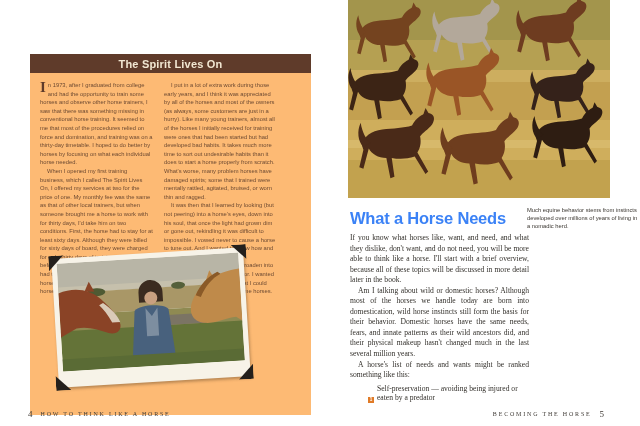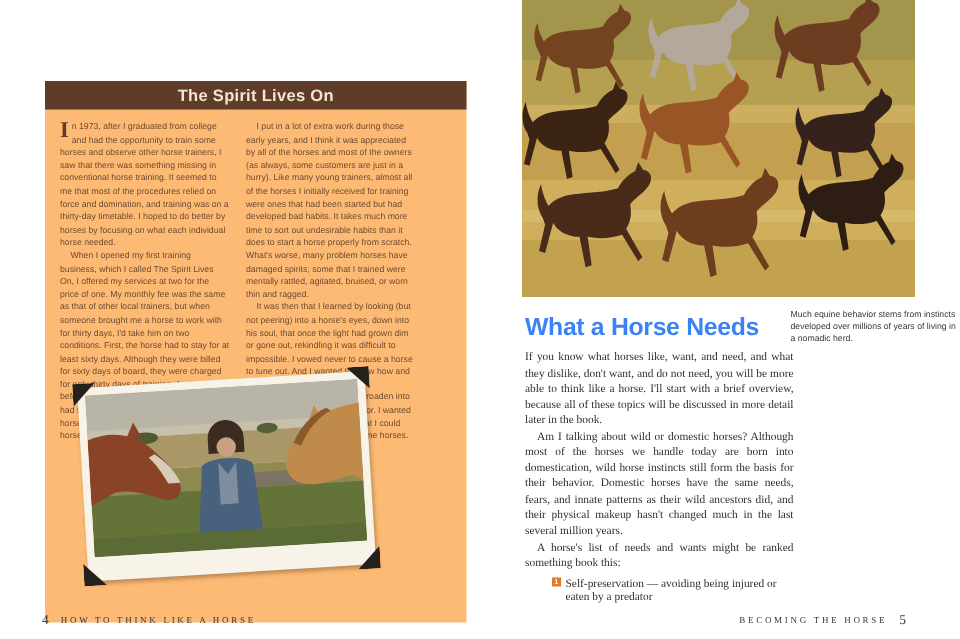--- a/index.html
+++ b/index.html
@@ -41,21 +41,21 @@
   .photo-caption{position:absolute;left:527px;top:206px;width:112px;
                  font-size:5.8px;line-height:8px;color:#3a3630;}
   .section-heading{position:absolute;left:350px;top:209px;
                    font-size:16.5px;font-weight:bold;color:#3b82f6;letter-spacing:-.2px;}
   .body-copy{position:absolute;left:350px;top:233px;width:179px;
              font-family:"Liberation Serif",serif;font-size:7.6px;line-height:10.55px;
              color:#33302b;text-align:justify;}
   .body-copy p{margin:0;}
   .body-copy p.indent{text-indent:8px;}
   .needs-list{margin:3px 0 0 18px;width:152px;}
-  .need-item{display:flex;align-items:flex-start;margin-bottom:1.5px;line-height:9.5px;text-align:left;}
+  .need-item{display:flex;align-items:flex-end;margin-bottom:1.5px;line-height:9.5px;text-align:left;}
   .num-badge{flex:0 0 auto;width:6px;height:6px;background:#e07b28;color:#fff;
              font-family:"Liberation Sans",sans-serif;font-size:4.5px;font-weight:bold;
              display:flex;align-items:center;justify-content:center;margin:1.5px 3px 0 0;}
   .need-text{flex:1;}
 </style>
 </head>
 <body>
 
 <div id="spread">
 
@@ -140,21 +140,21 @@
     </svg>
   </div>
 
   <div class="photo-caption">Much equine behavior stems from instincts developed over millions of years of living in a nomadic herd.</div>
 
   <div class="section-heading">What a Horse Needs</div>
 
   <div class="body-copy">
     <p>If you know what horses like, want, and need, and what they dislike, don't want, and do not need, you will be more able to think like a horse. I'll start with a brief overview, because all of these topics will be discussed in more detail later in the book.</p>
     <p class="indent">Am I talking about wild or domestic horses? Although most of the horses we handle today are born into domestication, wild horse instincts still form the basis for their behavior. Domestic horses have the same needs, fears, and innate patterns as their wild ancestors did, and their physical makeup hasn't changed much in the last several million years.</p>
-    <p class="indent">A horse's list of needs and wants might be ranked something book this:</p>
+    <p class="indent">A horse's list of needs and wants might be ranked something like this:</p>
     <div class="needs-list">
       <div class="need-item">
         <span class="num-badge">1</span>
         <span class="need-text">Self-preservation — avoiding being injured or eaten by a predator</span>
       </div>
 
     </div>
   </div>
 
   <div class="footer footer-right">

